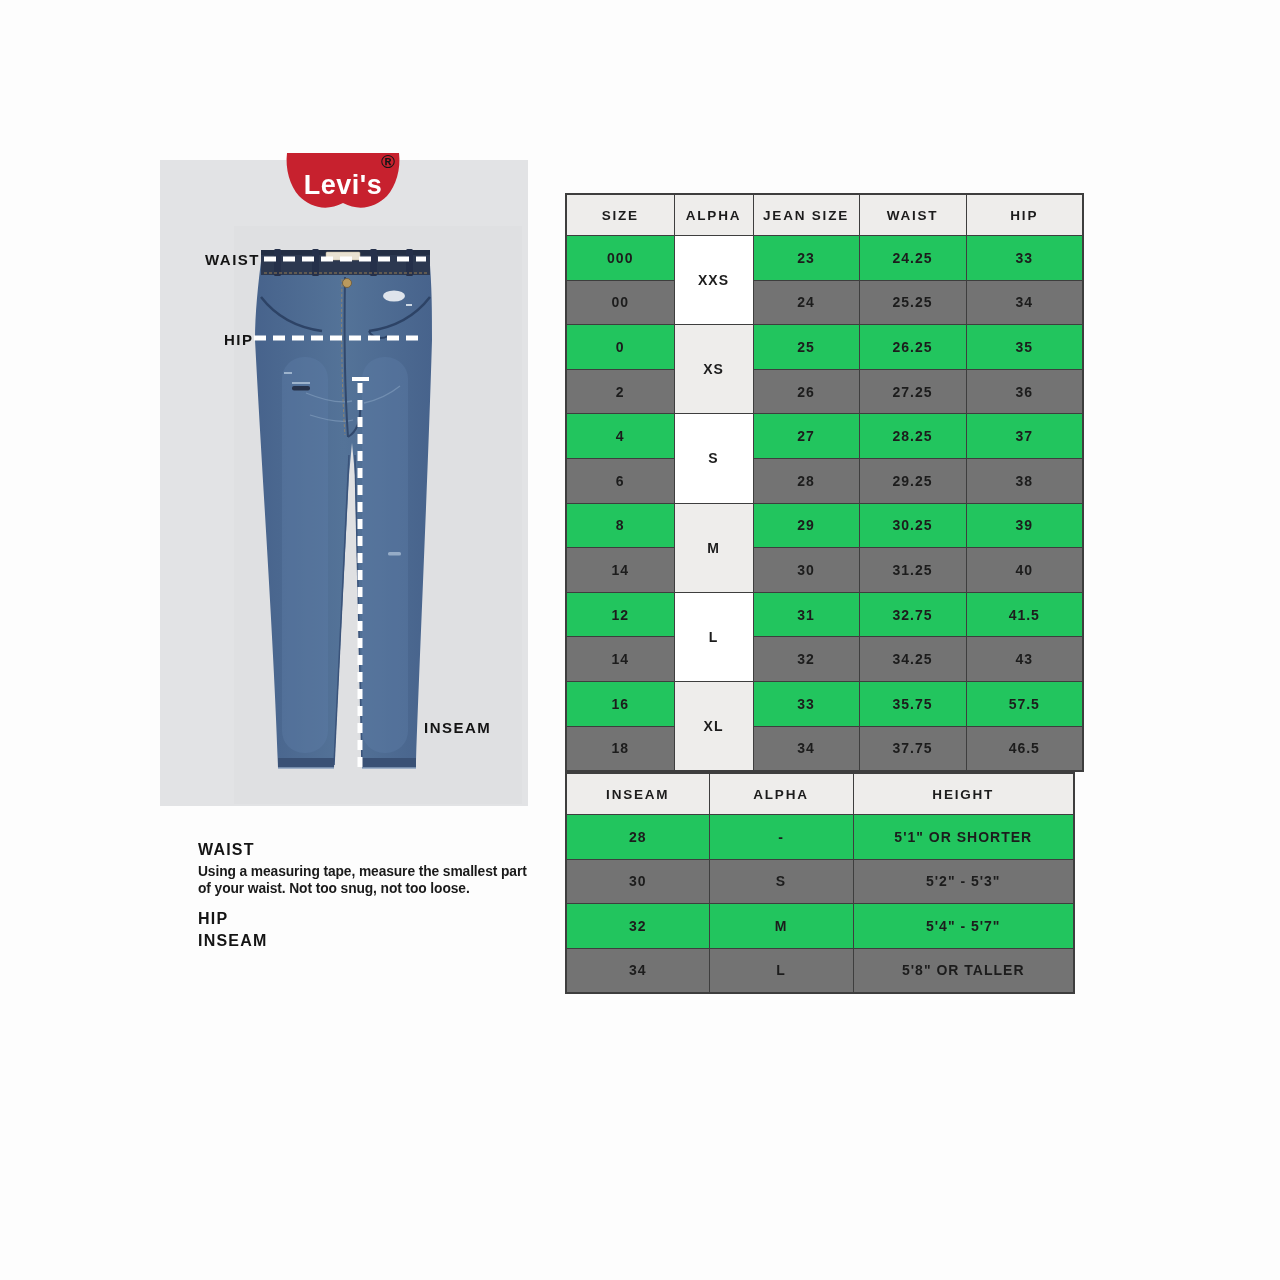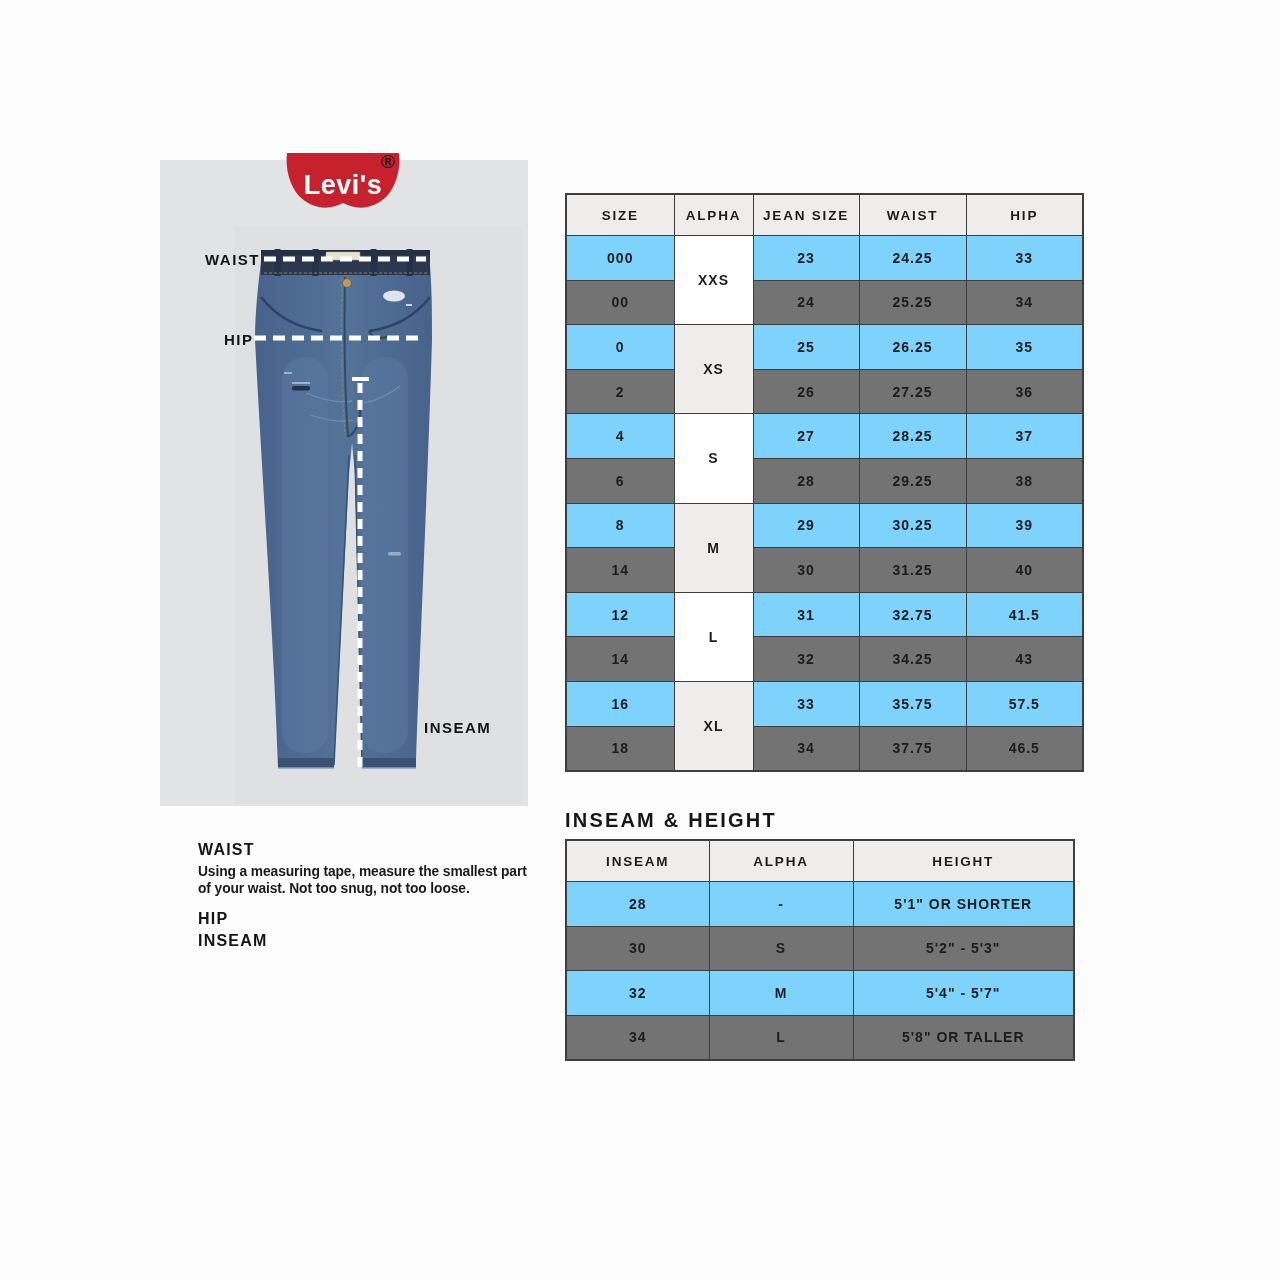--- a/index.html
+++ b/index.html
@@ -27,21 +27,21 @@
   .section-title.second{margin:37px 0 7px 0;}
 
   table{border-collapse:collapse;table-layout:fixed;border:2px solid #3e3e3e;}
   .tbl-bottoms{width:517px;border-radius:21px;}
   .tbl-inseam{width:508px;}
   th,td{border:1px solid #3e3e3e;text-align:center;vertical-align:middle;
         font-weight:bold;color:#1c1c1c;padding:0;}
   th{background:#eeedeb;height:40px;font-size:13.5px;letter-spacing:1.8px;}
   td{height:43.6px;font-size:14px;letter-spacing:1px;}
   .tbl-inseam td{height:43.5px;}
-  tr.row-w td{background:#7dd3fc;}
+  tr.row-w td{background:#22c55e;}
   tr.row-g td{background:#737373;}
   td.alpha-w{background:#ffffff !important;}
   td.alpha-g{background:#eeedeb !important;}
 
   
   .guide{position:absolute;left:198px;top:841px;width:400px;}
   .guide h4{margin:0 0 4px 0;font-size:16px;font-weight:bold;letter-spacing:1.2px;color:#141414;}
   .guide p{margin:0 0 13px 0;font-size:13.8px;line-height:17px;font-weight:bold;
            letter-spacing:-0.1px;white-space:pre-line;color:#1a1a1a;}
 </style>
@@ -223,21 +223,20 @@
         </tr>
         <tr class="row-g">
           <td>18</td>
           <td>34</td>
           <td>37.75</td>
           <td>46.5</td>
         </tr>
       </tbody>
     </table>
 
-    <h2 class="section-title second">INSEAM &amp; HEIGHT</h2>
 
     <table class="tbl-inseam">
       <colgroup>
         <col style="width:143px">
           <col style="width:144px">
           <col style="width:221px">
       </colgroup>
       <thead>
         <tr>
           <th>INSEAM</th>

